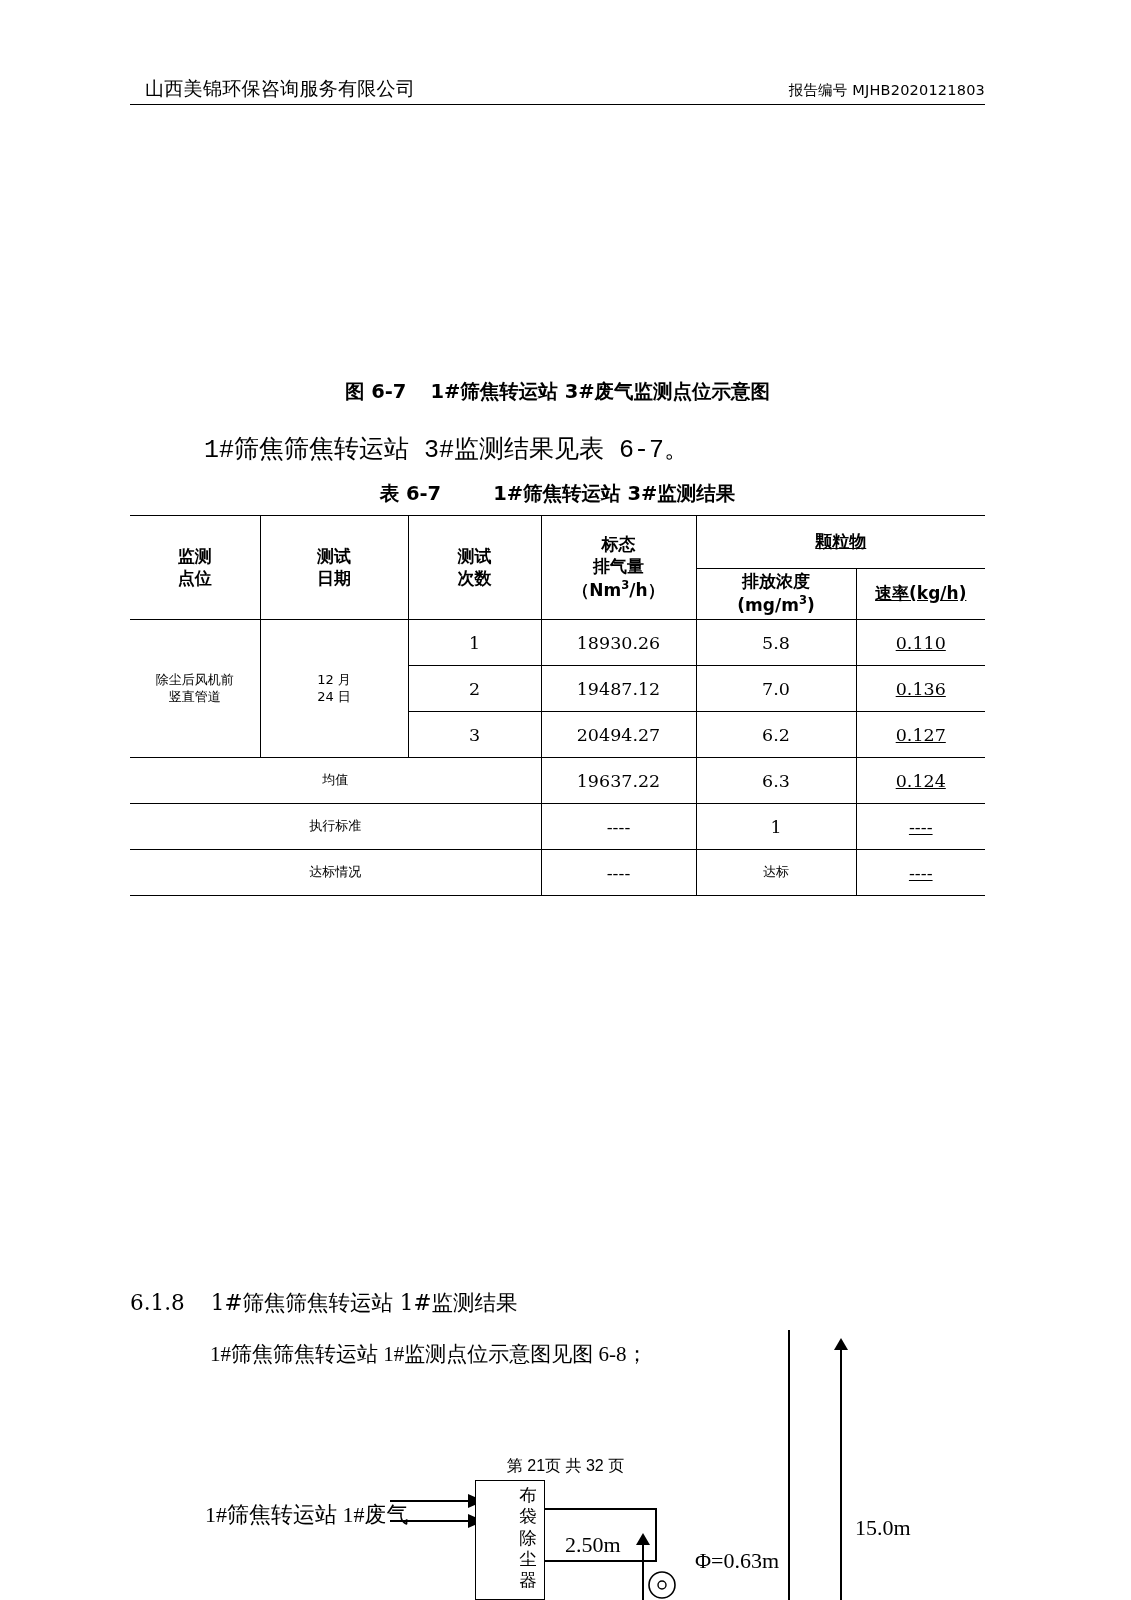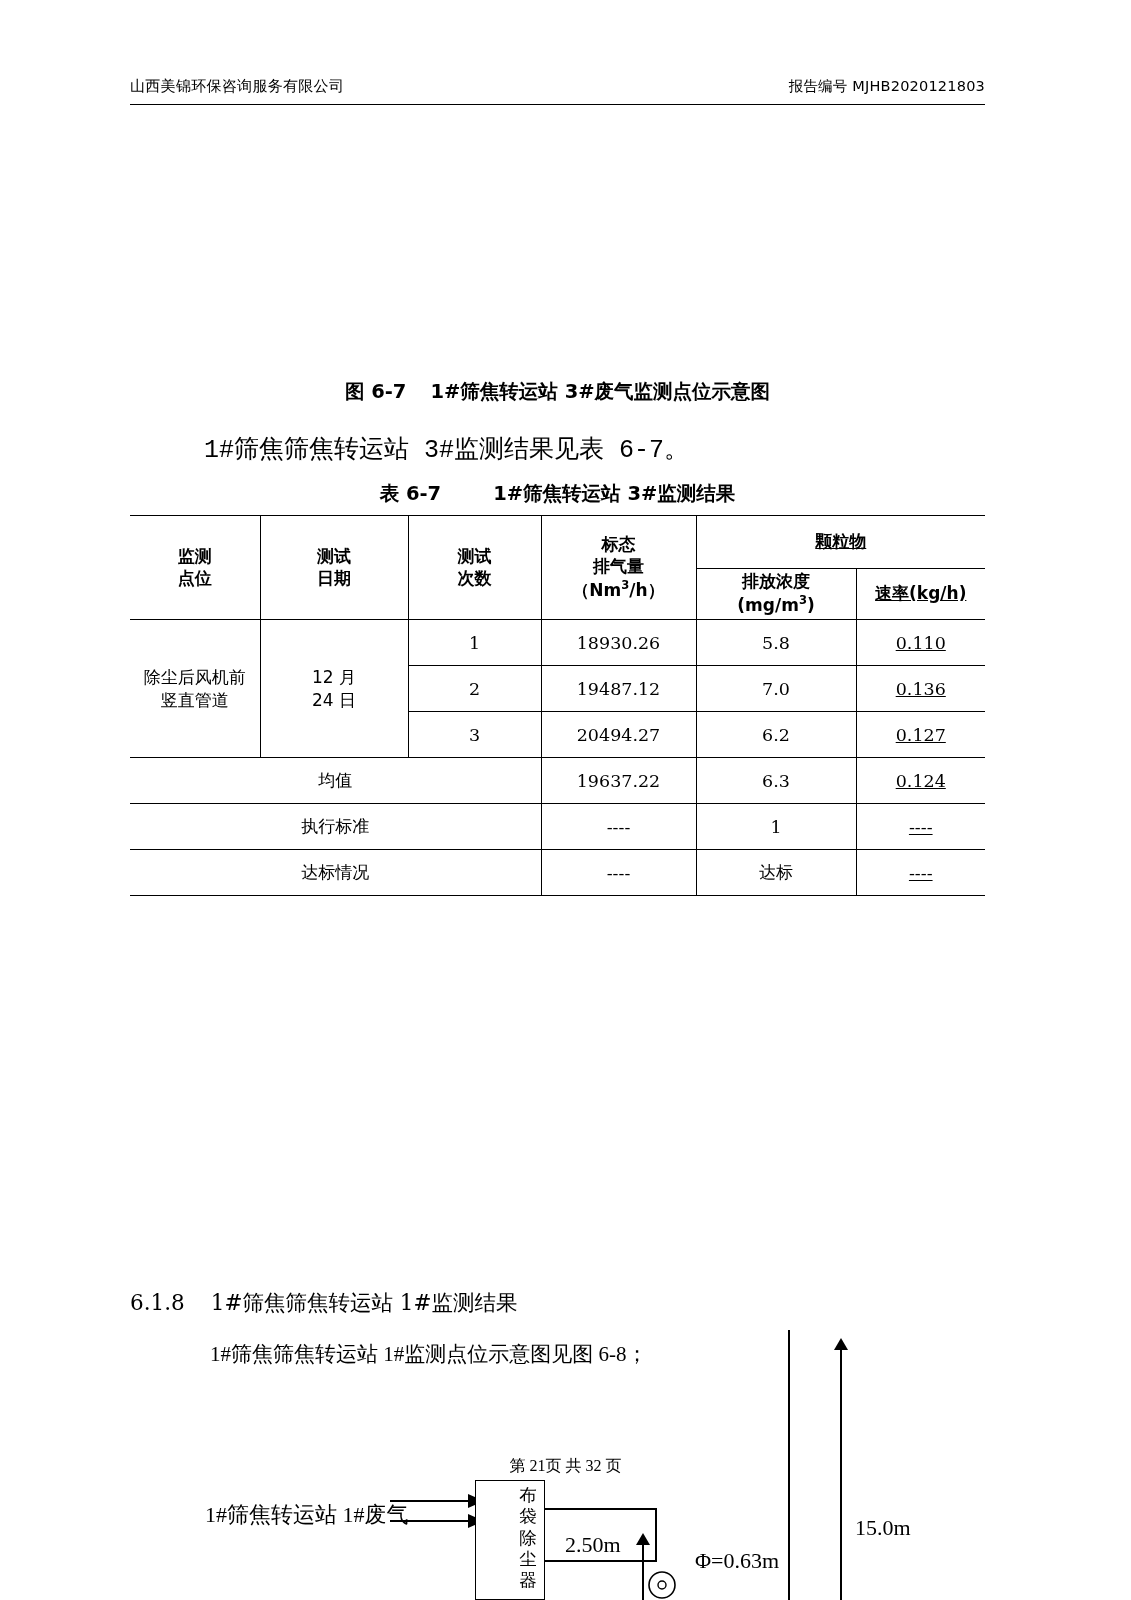--- a/index.html
+++ b/index.html
@@ -26,21 +26,21 @@
     position: absolute;
     left: 130px;
     top: 78px;
     width: 855px;
     display: flex;
     justify-content: space-between;
     align-items: flex-end;
     font-size: 15.5px;
     line-height: 1.1;
   }
-  .header-left { font-family: "DejaVu Sans", sans-serif; font-size: 15px; letter-spacing: 0.3px;}
+  .header-left { font-family: "DejaVu Sans", sans-serif; font-size: 19px; letter-spacing: 0.3px; margin-left: 15px;}
   .header-right { font-family: "DejaVu Sans", sans-serif; font-size: 14.5px; letter-spacing: 0.2px;}
   .header-rule {
     position: absolute;
     left: 130px;
     top: 104px;
     width: 855px;
     height: 1px;
     background: #000;
   }
   
@@ -105,21 +105,21 @@
   .thick-bottom td, .thick-bottom th { border-bottom: 2.5px solid #000; }
   table.data {
     border-left: none;
     border-right: none;
   }
   table.data tr td:first-child, table.data tr th:first-child { border-left: none; }
   table.data tr td:last-child, table.data tr th:last-child { border-right: none; text-decoration: underline; }
   .hdr-row th { height: 48px; }
   .num-cell { font-family: "DejaVu Serif", serif; font-size: 17.5px; }
   .row-h { height: 46px; }
-  .lbl { font-family: "DejaVu Sans", sans-serif; font-size: 17px; line-height:1.3; }
+  .lbl { font-family: "DejaVu Sans", sans-serif; font-size: 13px; line-height:1.3; }
   .bold { font-weight: bold; }
   sup { font-size: 68%; vertical-align: super; }
 
   
   .sec-head {
     position: absolute;
     left: 130px;
     top: 1288px;
     font-size: 21.5px;
     font-family: "DejaVu Serif", serif;
@@ -134,21 +134,21 @@
   }
 
   
   .footer {
     position: absolute;
     left: 0;
     top: 1456px;
     width: 1131px;
     text-align: center;
     font-size: 16px;
-    font-family: Liberation Serif, serif;
+    font-family: Liberation Sans, sans-serif;
   }
 
   
   .diagram {
     position: absolute;
     left: 150px;
     top: 1330px;
     width: 900px;
     height: 270px;
   }

